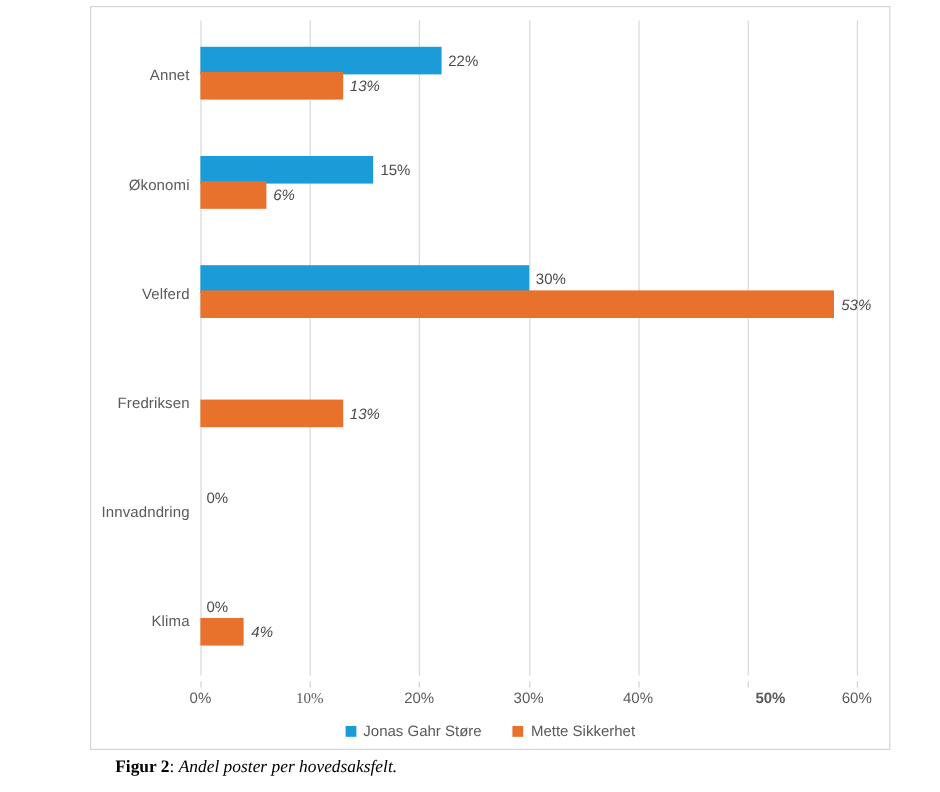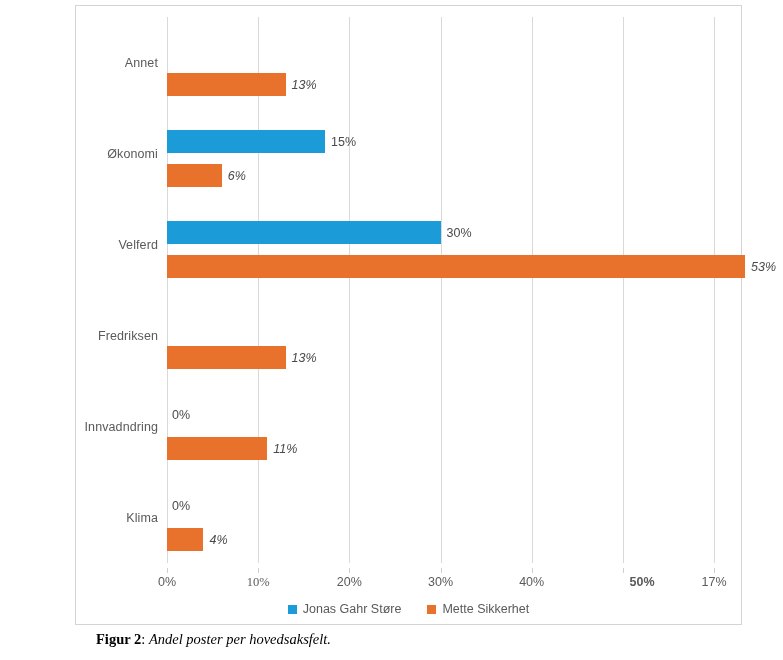--- a/index.html
+++ b/index.html
@@ -80,21 +80,21 @@
     color: #5a5a5a;
     letter-spacing: 0.1px;
   }
 
   .bar {
     position: absolute;
     left: 0;
     height: 23px;
   }
   .bar.series-0 { top: 0px;  background: #1B9CD8; }
-  .bar.series-1 { top: 34px; background: #E8712B; font-style: italic; }
+  .bar.series-1 { top: 21px; background: #E8712B; font-style: italic; }
 
   .bar-value {
     position: absolute;
     left: 100%;
     top: 50%;
     transform: translateY(-50%);
     margin-left: 6px;
     font-size: 12.5px;
     color: #4a4a4a;
     white-space: nowrap;
@@ -186,50 +186,50 @@
             </div>
             <div class="bar series-1" style="width: 36.4667px; background: rgb(232, 113, 43);">
               <span class="bar-value">4%</span>
             </div>
           </div>
           <div class="cat-row" style="top: 386px;">
             <div class="cat-label">Innvadndring</div>
             <div class="bar series-0 zero" style="width: 0px; background: rgb(27, 156, 216);">
               <span class="bar-value">0%</span>
             </div>
-            <div class="bar series-1" style="width: 100.283px; background: rgb(232, 113, 43);">
-              <span class="bar-value">11%</span>
-            </div>
           </div>
           <div class="cat-row" style="top: 295px;">
             <div class="cat-label">Fredriksen</div>
             <div class="bar series-1" style="width: 118.517px; background: rgb(232, 113, 43);">
               <span class="bar-value">13%</span>
             </div>
           </div>
           <div class="cat-row" style="top: 204px;">
             <div class="cat-label">Velferd</div>
             <div class="bar series-0" style="width: 273.5px; background: rgb(27, 156, 216);">
               <span class="bar-value">30%</span>
             </div>
-            <div class="bar series-1" style="width: 578px; background: rgb(232, 113, 43);">
+            <div class="bar series-1" style="width: 528px; background: rgb(232, 113, 43);">
               <span class="bar-value">53%</span>
             </div>
           </div>
           <div class="cat-row" style="top: 113px;">
             <div class="cat-label">Økonomi</div>
-            <div class="bar series-0" style="width: 158px; background: rgb(27, 156, 216);">
+            <div class="bar series-0" style="width: 144px; background: rgb(27, 156, 216);">
               <span class="bar-value">15%</span>
             </div>
             <div class="bar series-1" style="width: 54.7px; background: rgb(232, 113, 43);">
               <span class="bar-value">6%</span>
             </div>
           </div>
           <div class="cat-row" style="top: 22px;">
             <div class="cat-label">Annet</div>
+            <div class="bar series-0" style="width: 200.567px; background: rgb(27, 156, 216);">
+              <span class="bar-value">22%</span>
+            </div>
             <div class="bar series-1" style="width: 118.517px; background: rgb(232, 113, 43);">
               <span class="bar-value">13%</span>
             </div>
           </div>
         </div>
     </div>
 
     <div id="x-axis-labels">
         <div class="tick-mark" style="left: 0px; top: 0px;"></div>
         <div class="x-tick-label" style="left: 0px;">0%</div>
@@ -237,21 +237,21 @@
         <div class="x-tick-label" style="left: 91.1667px; font-family: Liberation Serif, serif;">10%</div>
         <div class="tick-mark" style="left: 182.333px; top: 0px;"></div>
         <div class="x-tick-label" style="left: 182.333px;">20%</div>
         <div class="tick-mark" style="left: 273.5px; top: 0px;"></div>
         <div class="x-tick-label" style="left: 273.5px;">30%</div>
         <div class="tick-mark" style="left: 364.667px; top: 0px;"></div>
         <div class="x-tick-label" style="left: 364.667px;">40%</div>
         <div class="tick-mark" style="left: 455.833px; top: 0px;"></div>
         <div class="x-tick-label" style="left: 475px; font-weight: bold;">50%</div>
         <div class="tick-mark" style="left: 547px; top: 0px;"></div>
-        <div class="x-tick-label" style="left: 547px;">17%</div>
+        <div class="x-tick-label" style="left: 547px;">60%</div>
       </div>
 
     <div id="legend">
         <div class="legend-item">
           <span class="legend-swatch" style="background: rgb(27, 156, 216);"></span>
           <span class="legend-label">Jonas Gahr Støre</span>
         </div>
         <div class="legend-item">
           <span class="legend-swatch" style="background: rgb(232, 113, 43);"></span>
           <span class="legend-label">Mette Sikkerhet</span>

